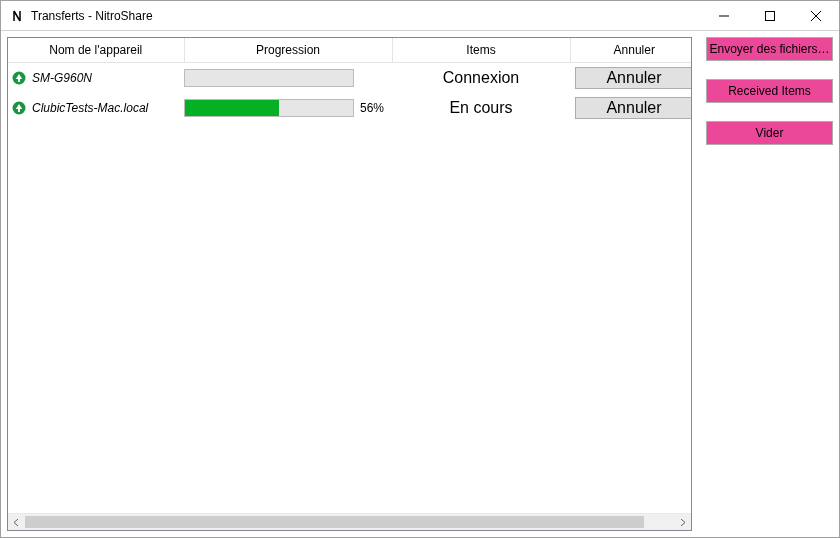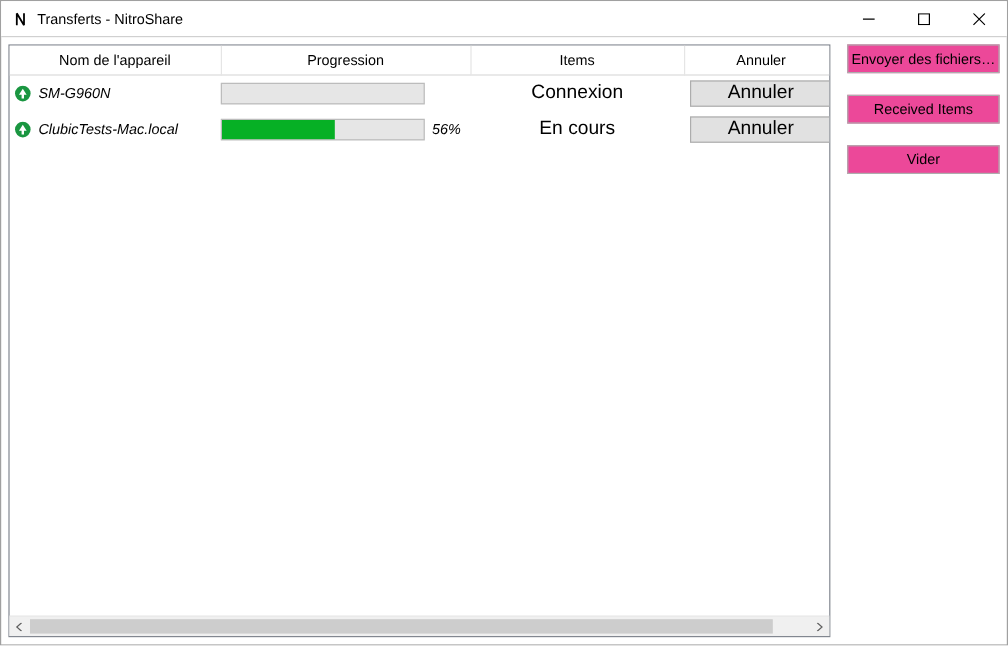--- a/index.html
+++ b/index.html
@@ -119,21 +119,20 @@
     background: #e6e6e6;
     position: relative;
   }
   .progressbar .fill {
     position: absolute;
     left: 0; top: 0; bottom: 0;
     background: #06b025;
   }
   .progress-text {
     font-size: 12px;
-    font-style: italic;
   }
   .cell-status {
     text-align: center;
     font-size: 16px;
   }
   .cell-action {
     text-align: center;
   }
   .btn {
     display: inline-flex;

